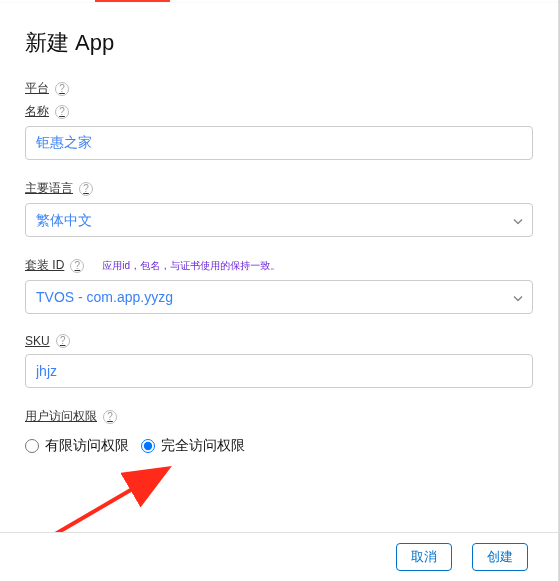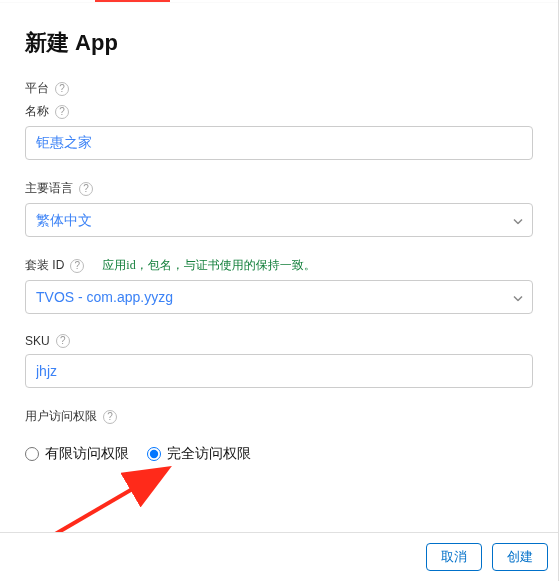--- a/index.html
+++ b/index.html
@@ -25,31 +25,32 @@
       top: -1px;
       width: 75px;
       height: 3px;
       background: #ff3b30;
     }
     .dialog {
       padding: 25px 25px 0 25px;
     }
     .title {
       font-size: 22px;
-      font-weight: 700;
+      font-weight: 400;
       color: #111;
       margin-bottom: 22px;
     }
     .form-label {
       font-size: 12px;
       color: #333;
       margin-bottom: 6px;
       display: flex;
       align-items: center;
       gap: 6px;
+      text-decoration: underline;
     }
     .help {
       display: inline-flex;
       align-items: center;
       justify-content: center;
       width: 14px;
       height: 14px;
       border: 1px solid #bbb;
       border-radius: 50%;
       color: #999;
@@ -100,51 +101,51 @@
       pointer-events: none;
       color: #888;
     }
     .bundle-row {
       display: flex;
       align-items: center;
       gap: 18px;
       margin-bottom: 6px;
     }
     .annotation {
-      color: #15803d;
-      font-size: 12px;
-      font-family: Liberation Serif, serif;
+      color: #6d28d9;
+      font-size: 10px;
+      font-family: Liberation Sans, sans-serif;
     }
     .radio-row {
       display: flex;
-      gap: 18px;
-      align-items: center;
-      margin-top: 20px;
+      gap: 12px;
+      align-items: center;
+      margin-top: 12px;
     }
     .radio-item {
       display: flex;
       align-items: center;
       gap: 6px;
       font-size: 14px;
       color: #111;
     }
     input[type="radio"] {
       width: 14px;
       height: 14px;
     }
     .footer {
       position: absolute;
       bottom: 0;
       left: 0;
       right: 0;
       border-top: 1px solid #e0e0e0;
-      padding: 10px 10px;
+      padding: 10px 30px;
       display: flex;
       justify-content: flex-end;
-      gap: 10px;
+      gap: 20px;
       background: #fff;
     }
     .btn {
       height: 28px;
       padding: 0 14px;
       border: 1px solid #0070c9;
       border-radius: 4px;
       background: #fff;
       color: #0070c9;
       font-size: 13px;

